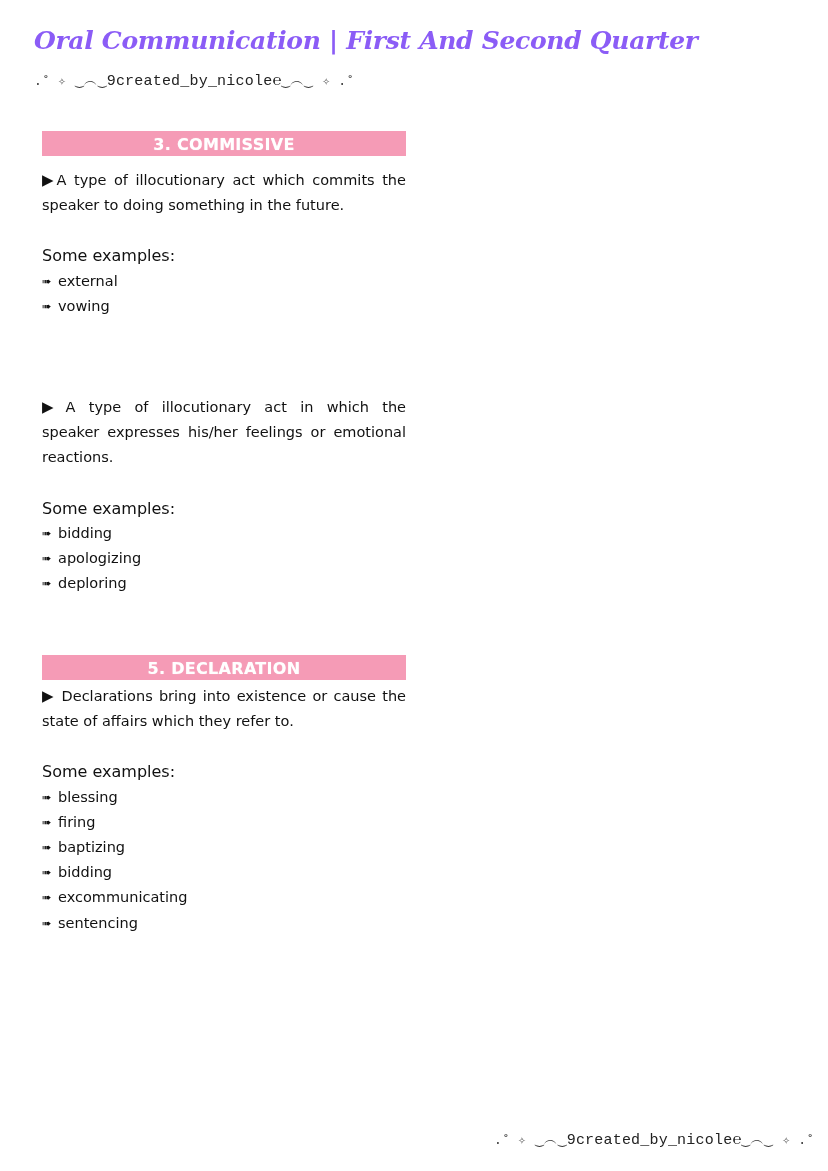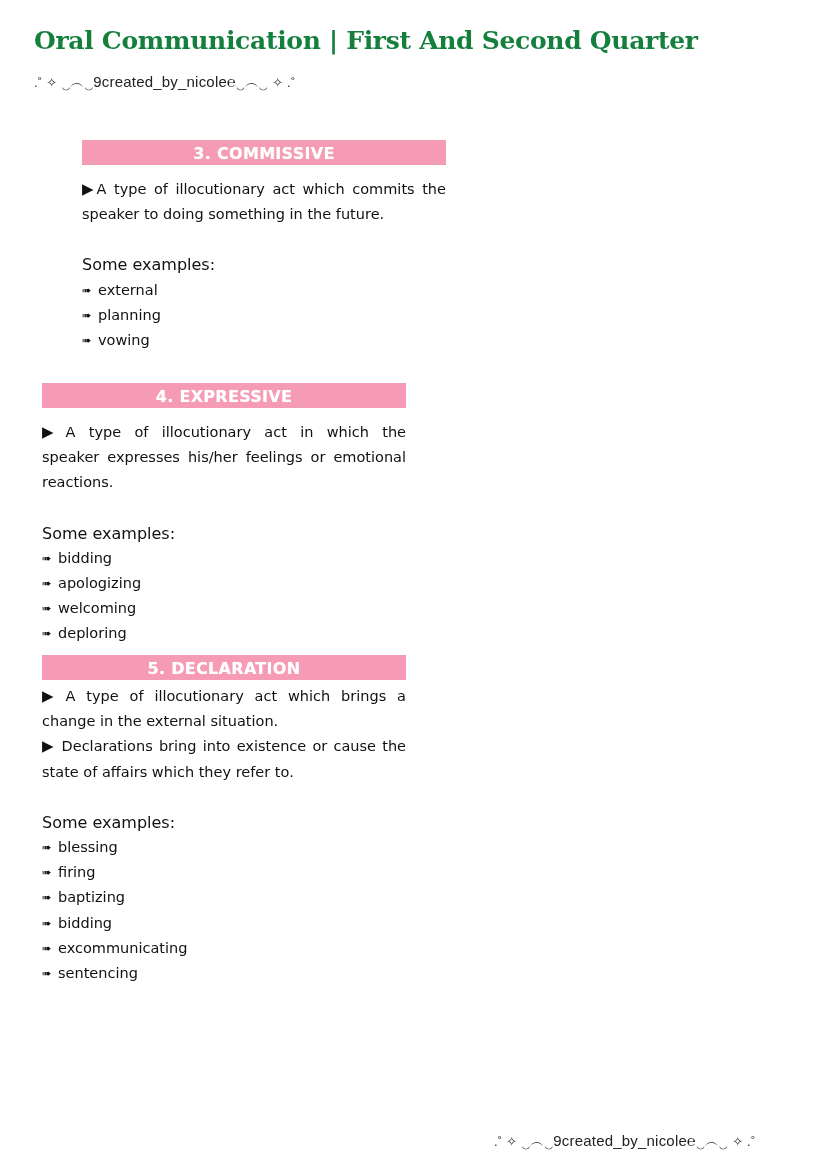--- a/index.html
+++ b/index.html
@@ -13,29 +13,30 @@
       position: relative;
       overflow: hidden;
       font-family: "DejaVu Sans", sans-serif;
       color: #111111;
     }
     .page-title {
       position: absolute;
       left: 34px;
       top: 26px;
       font-family: "DejaVu Serif", serif;
+      font-style: italic;
       font-weight: bold;
       font-size: 25px;
       letter-spacing: -0.3px;
-      color: #15803d;
+      color: #8b5cf6;
       white-space: nowrap;
     }
     .signature {
       position: absolute;
-      font-family: Liberation Sans, sans-serif;
+      font-family: Liberation Mono, monospace;
       font-size: 15px;
       color: #222222;
       white-space: nowrap;
       letter-spacing: 0.2px;
     }
     .signature.top { left: 34px; top: 72px; }
     .signature.bottom { left: 494px; top: 1131px; }
     .signature .spark { font-size: 13px; color: #333; }
     .signature .wave { font-size: 14px; color: #333; }
 
@@ -79,21 +80,21 @@
       line-height: 25.2px;
       white-space: nowrap;
     }
     .example-item .arrow {
       font-size: 11px;
       display: inline-block;
       width: 16px;
       letter-spacing: -2px;
       vertical-align: 1px;
     }
-    #sec-commissive { top: 140px; margin-left: 40px; }
+    #sec-commissive { top: 131px; }
     #sec-expressive { top: 383px; }
     #sec-declaration { top: 655px; }
     .section .body { padding-top: 12px; }
   </style>
 </head>
 <body>
 
 <div class="page-title">Oral Communication | First And Second Quarter</div>
 
 <div class="signature top">
@@ -103,45 +104,39 @@
 </div>
 
 <div class="section" id="sec-commissive">
   <div class="section-header">3. COMMISSIVE</div>
   <div class="body">
     <p class="para">
       <span class="tri">▶</span><span>A type of illocutionary act which commits the speaker to doing something in the future.</span>
     </p>
     <div class="examples-label">Some examples:</div>
     <div class="example-item"><span class="arrow">➠</span><span>external</span></div>
-    <div class="example-item"><span class="arrow">➠</span><span>planning</span></div>
     <div class="example-item"><span class="arrow">➠</span><span>vowing</span></div>
   </div>
 </div>
 
 <div class="section" id="sec-expressive">
-  <div class="section-header">4. EXPRESSIVE</div>
   <div class="body">
     <p class="para spaced">
       <span class="tri">▶</span><span>A type of illocutionary act in which the speaker expresses his/her feelings or emotional reactions.</span>
     </p>
     <div class="examples-label">Some examples:</div>
     <div class="example-item"><span class="arrow">➠</span><span>bidding</span></div>
     <div class="example-item"><span class="arrow">➠</span><span>apologizing</span></div>
-    <div class="example-item"><span class="arrow">➠</span><span>welcoming</span></div>
     <div class="example-item"><span class="arrow">➠</span><span>deploring</span></div>
   </div>
 </div>
 
 <div class="section" id="sec-declaration">
   <div class="section-header">5. DECLARATION</div>
   <div class="body" style="padding-top:4px;">
-    <p class="para spaced">
-      <span class="tri">▶</span><span>A type of illocutionary act which brings a change in the external situation.</span>
-    </p>
     <p class="para">
       <span class="tri" style="margin-right:8px;">▶</span><span>Declarations bring into existence or cause the state of affairs which they refer to.</span>
     </p>
     <div class="examples-label">Some examples:</div>
     <div class="example-item"><span class="arrow">➠</span><span>blessing</span></div>
     <div class="example-item"><span class="arrow">➠</span><span>firing</span></div>
     <div class="example-item"><span class="arrow">➠</span><span>baptizing</span></div>
     <div class="example-item"><span class="arrow">➠</span><span>bidding</span></div>
     <div class="example-item"><span class="arrow">➠</span><span>excommunicating</span></div>
     <div class="example-item"><span class="arrow">➠</span><span>sentencing</span></div>

